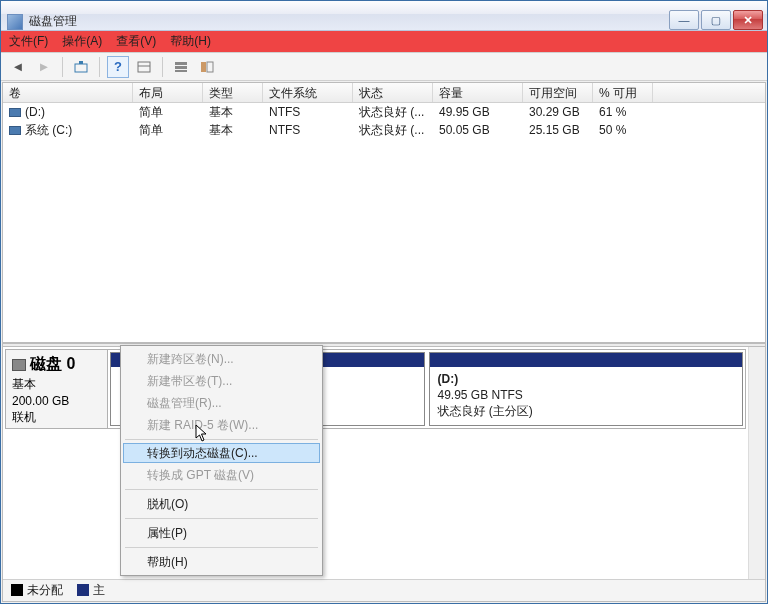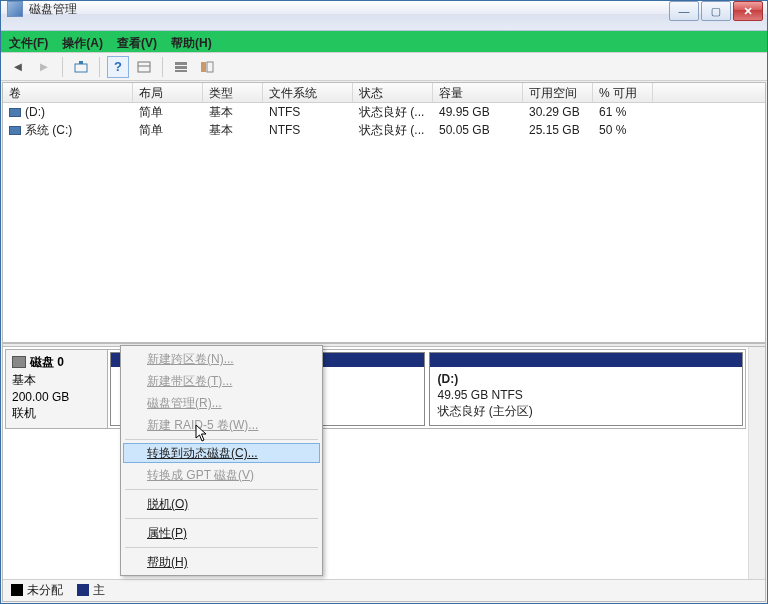--- a/index.html
+++ b/index.html
@@ -1,55 +1,55 @@
 <!DOCTYPE html>
 <html><head>
 <meta charset="utf-8">
 <style>
 * { box-sizing: border-box; margin: 0; padding: 0; font-family: "Microsoft YaHei", "Segoe UI", Tahoma, sans-serif; font-size: 12px; }
 body { background: #fff; width: 768px; height: 604px; overflow: hidden; position: relative; }
 .window { width: 768px; height: 604px; border: 1px solid #3a6ea5; display: flex; flex-direction: column; background: #f0f0f0; }
-.titlebar { height: 30px; background: linear-gradient(#fdfdfe,#e9ecf5 45%,#dbe1ef 46%,#e6ebf6); display: flex; align-items: flex-start; padding: 0 4px 0 6px; border-bottom: 1px solid #b9c6dc; }
+.titlebar { height: 30px; background: linear-gradient(#fdfdfe,#e9ecf5 45%,#dbe1ef 46%,#e6ebf6); display: flex; align-items: flex-end; padding: 0 4px 0 6px; border-bottom: 1px solid #b9c6dc; }
 .titlebar .app-icon { width: 16px; height: 16px; margin-right: 6px; background: linear-gradient(135deg,#9bbbe0,#4a79b8); border: 1px solid #6c8fc0; }
 .titlebar .title-text { flex: 1; color: #2b2b2b; }
 .win-buttons { display: flex; gap: 2px; }
 .win-btn { width: 30px; height: 20px; border: 1px solid #8aa0c0; background: linear-gradient(#f6f9fd,#d8e3f2); border-radius: 2px; display: flex; align-items: center; justify-content: center; font-size: 11px; color: #34527a; cursor: default; }
 .win-btn.close { background: linear-gradient(#f1a0a0,#d75b5b 45%,#c43f3f 46%,#e07878); border-color: #a33; color: #fff; font-weight: bold; }
-.menubar { height: 22px; background: #22c55e; display: flex; align-items: flex-end; padding: 0 8px; gap: 14px; border-bottom: 1px solid #d0d0d0; font-weight: bold; }
+.menubar { height: 22px; background: #ef4444; display: flex; align-items: center; padding: 0 8px; gap: 14px; border-bottom: 1px solid #d0d0d0; }
 .menubar span { color: #222; cursor: default; }
 .toolbar { height: 28px; background: #f4f4f4; display: flex; align-items: center; padding: 0 6px; gap: 4px; border-bottom: 1px solid #d0d0d0; }
 .tool-btn { width: 22px; height: 22px; border: 1px solid transparent; display: flex; align-items: center; justify-content: center; color: #555; font-size: 13px; }
 .tool-sep { width: 1px; height: 20px; background: #ccc; margin: 0 3px; }
 .mainarea { flex: 1; display: flex; flex-direction: column; margin: 1px; border: 1px solid #bcbcbc; background: #fff; }
 .table-header { display: flex; height: 20px; background: linear-gradient(#fcfcfc,#ececec); border-bottom: 1px solid #d0d0d0; }
 .th { border-right: 1px solid #d8d8d8; padding: 2px 6px; color: #222; overflow: hidden; white-space: nowrap; }
 .volume-list { height: 240px; overflow: auto; background: #fff; border-bottom: 1px solid #bcbcbc; }
 .row { display: flex; height: 18px; align-items: center; }
 .td { padding: 0 6px; overflow: hidden; white-space: nowrap; color: #222; }
 .vol-icon { display: inline-block; width: 12px; height: 9px; background: #4b7bb0; border: 1px solid #355a85; margin-right: 4px; vertical-align: -1px; }
 .divider { height: 4px; background: #ececec; cursor: row-resize; border-top: 1px solid #bcbcbc; border-bottom: 1px solid #bcbcbc; }
 .graphical { flex: 1; display: flex; overflow: hidden; }
 .gcontent { flex: 1; overflow-y: auto; background: #fff; }
 .gscroll { width: 17px; background: #f0f0f0; border-left: 1px solid #dcdcdc; }
 .disk-row { display: flex; margin: 2px; border: 1px solid #b0b0b0; height: 80px; background: #fff; }
 .disk-label { width: 102px; padding: 4px 6px; background: #f4f4f4; border-right: 1px solid #b0b0b0; display: flex; flex-direction: column; gap: 1px; }
 .disk-label .dicon { display: inline-block; width: 14px; height: 12px; background: #888; border: 1px solid #555; margin-right: 4px; vertical-align: -2px; }
 .disk-label .dicon.cd { border-radius: 50%; background: radial-gradient(#fff,#ccc); }
-.disk-label b { font-size: 12px; text-align: center; }
+.disk-label b { font-size: 16px; text-align: center; }
 .disk-parts { flex: 1; display: flex; }
 .part { flex: 1; border: 1px solid #888; margin: 2px; display: flex; flex-direction: column; }
 .part .stripe { height: 14px; background: #1c2f7a; }
 .part .ptxt { padding: 4px 8px; line-height: 1.35; color: #222; }
 .legend { height: 22px; background: #f4f4f4; border-top: 1px solid #d0d0d0; display: flex; align-items: center; padding: 4px 8px; gap: 14px; color: #222; }
 .lg-sw { display: inline-block; width: 12px; height: 12px; margin-right: 4px; vertical-align: -2px; }
 .sw-black { background: #000; }
 .sw-navy { background: #1c2f7a; }
 
 .ctx { position: absolute; left: 120px; top: 345px; width: 203px; background: #f4f4f4; border: 1px solid #a0a0a0; box-shadow: 2px 2px 4px rgba(0,0,0,.25); padding: 2px; }
-.ctx .mi { height: 22px; display: flex; align-items: center; padding: 0 20px 0 24px; color: #222; text-decoration: underline; }
+.ctx .mi { height: 22px; display: flex; align-items: center; padding: 0 20px 0 24px; color: #222; }
 .ctx .mi.disabled { color: #9a9a9a; }
 .ctx .mi.hi { background: #cde6fb; border: 1px solid #7bb0e0; padding-left: 23px; padding-right: 19px; height: 20px; margin: 1px 0; }
 .ctx .msep { height: 1px; background: #d0d0d0; margin: 3px 2px; }
 .cursor { position: absolute; left: 195px; top: 424px; width: 16px; height: 20px; pointer-events: none; }
 .cursor svg { width: 16px; height: 20px; }
 
 .c0{width:130px}.c1{width:70px}.c2{width:60px}.c3{width:90px}.c4{width:80px}.c5{width:90px}.c6{width:70px}.c7{width:60px}
 </style>
 </head>
 <body>

